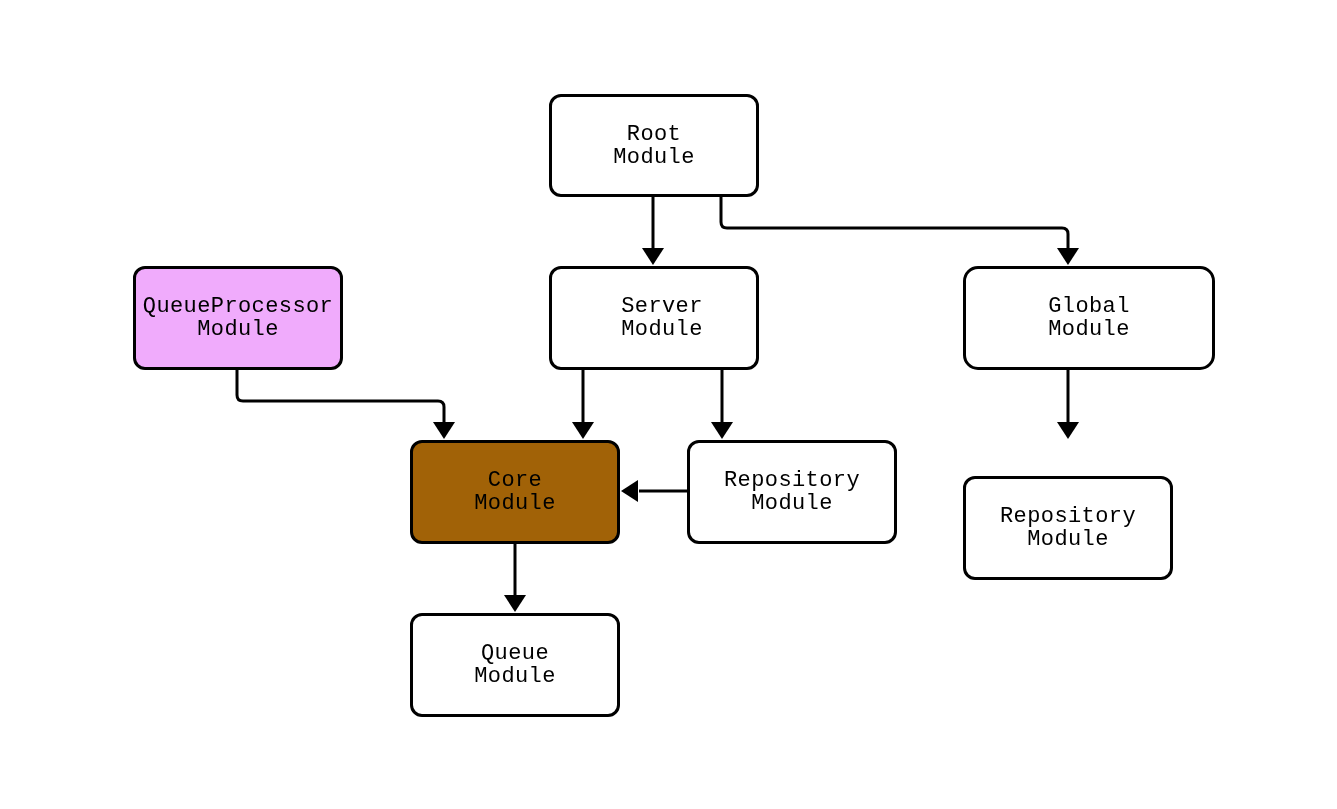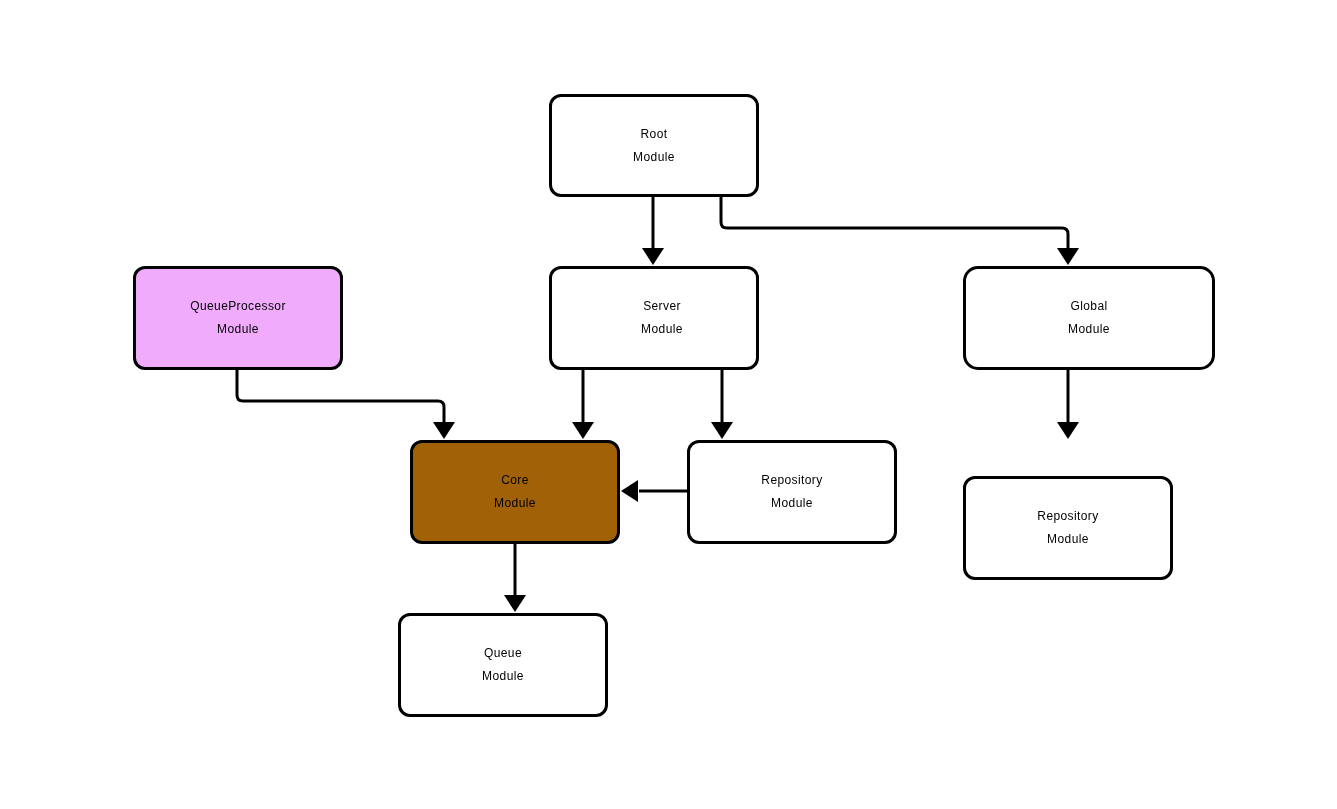--- a/index.html
+++ b/index.html
@@ -26,22 +26,22 @@
     background: #ffffff;
     border: 3px solid #000000;
     border-radius: 12px;
     display: flex;
     flex-direction: column;
     align-items: center;
     justify-content: center;
     z-index: 2;
   }
   .node-line {
-    font-family: Liberation Sans, sans-serif;
-    font-size: 12px;
+    font-family: Liberation Mono, monospace;
+    font-size: 22px;
     line-height: 23px;
     color: #000000;
     white-space: pre;
     letter-spacing: 0.4px;
   }
   svg .edge {
     fill: none;
     stroke: #000000;
     stroke-width: 3;
     stroke-linecap: butt;
@@ -114,19 +114,19 @@
         <div class="node-line">Module</div>
       </div>
       <div class="node-box" style="left: 687px; top: 440px; width: 210px; height: 104px; border-color: rgb(0, 0, 0); background: rgb(255, 255, 255);">
         <div class="node-line">Repository</div>
         <div class="node-line">Module</div>
       </div>
       <div class="node-box" style="left: 963px; top: 440px; width: 210px; height: 104px; border-color: rgb(0, 0, 0); background: rgb(255, 255, 255); margin-top: 36px;">
         <div class="node-line">Repository</div>
         <div class="node-line">Module</div>
       </div>
-      <div class="node-box" style="left: 398px; top: 613px; width: 210px; height: 104px; border-color: rgb(0, 0, 0); background: rgb(255, 255, 255); text-align: right;">
+      <div class="node-box" style="left: 410px; top: 613px; width: 210px; height: 104px; border-color: rgb(0, 0, 0); background: rgb(255, 255, 255); text-align: right;">
         <div class="node-line">Queue</div>
         <div class="node-line">Module</div>
       </div>
     </div>
 
 </div>
 
 </body></html>

